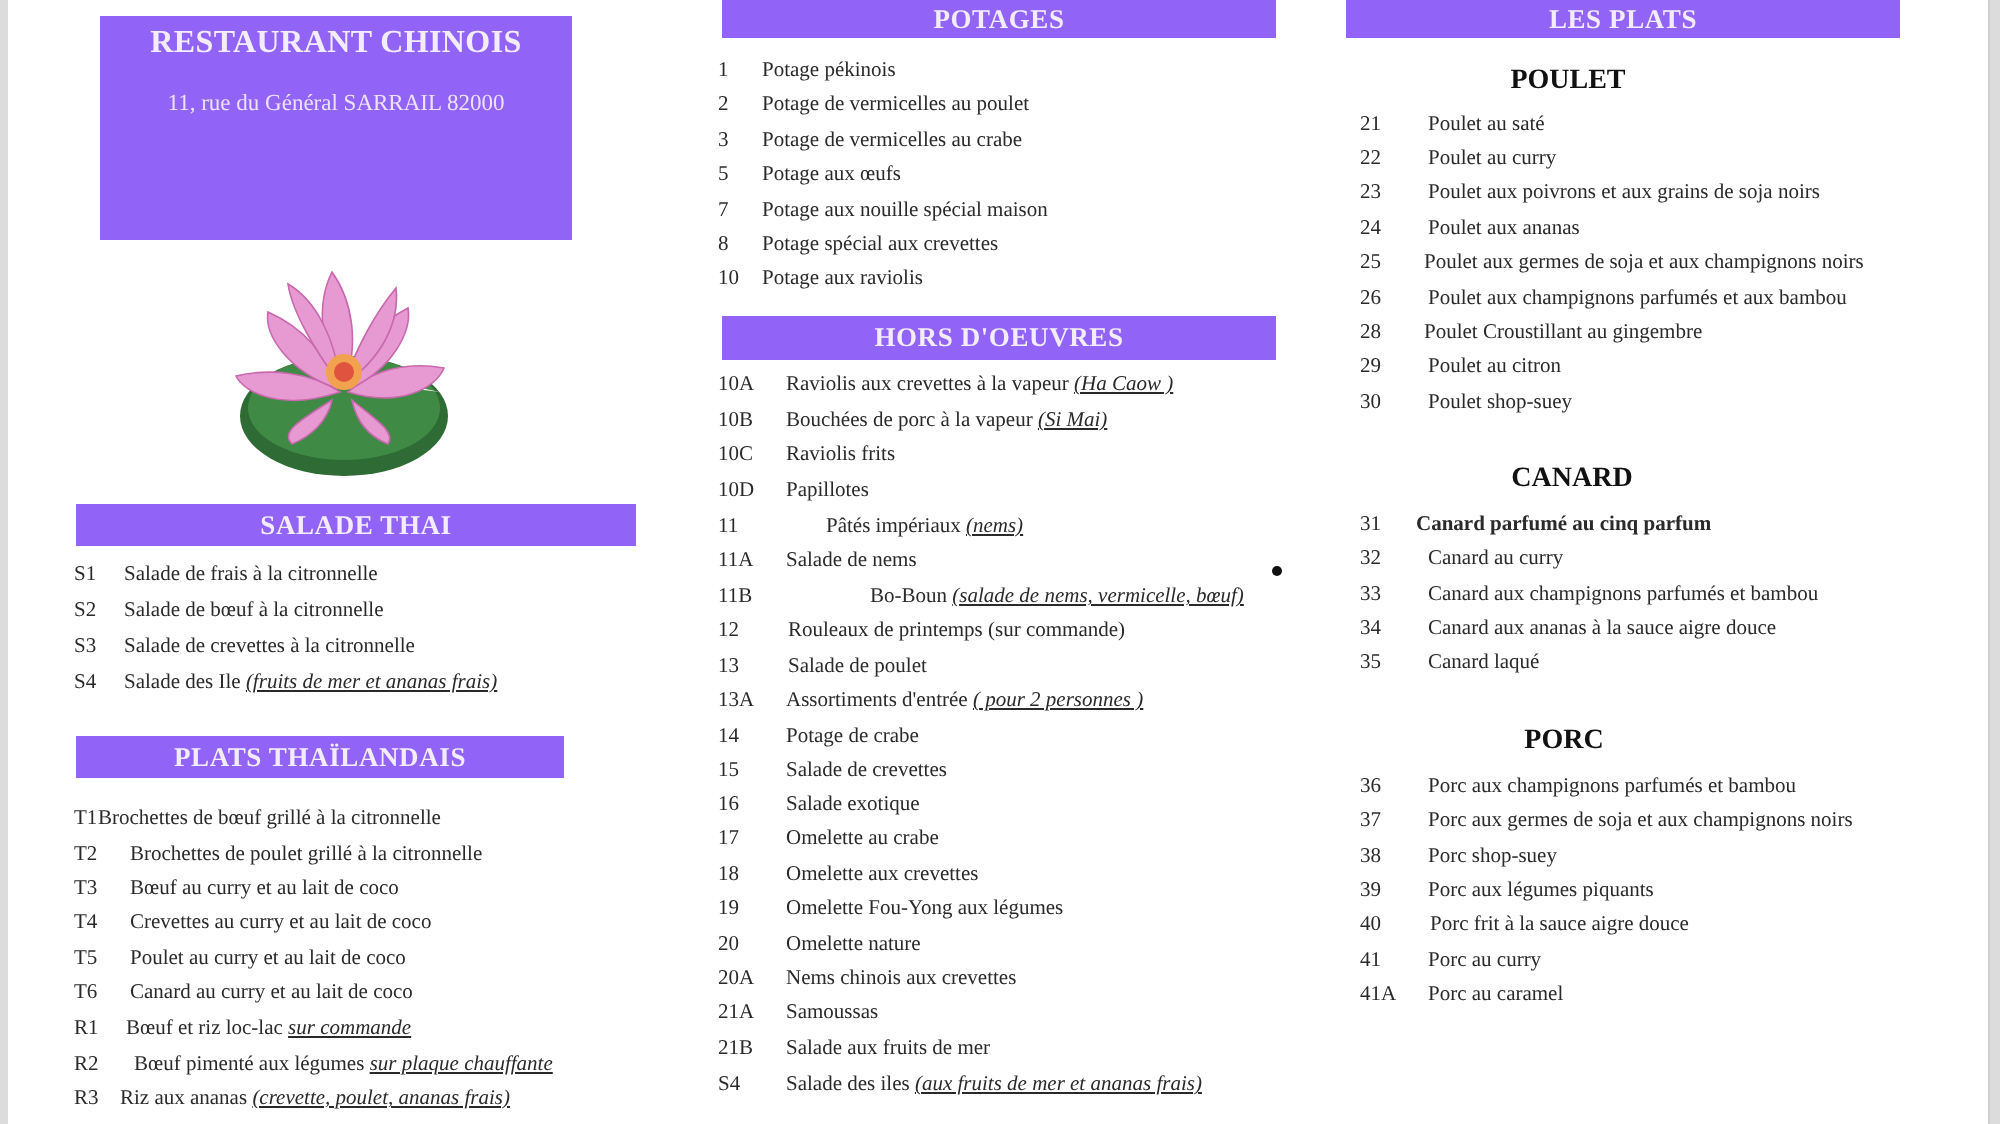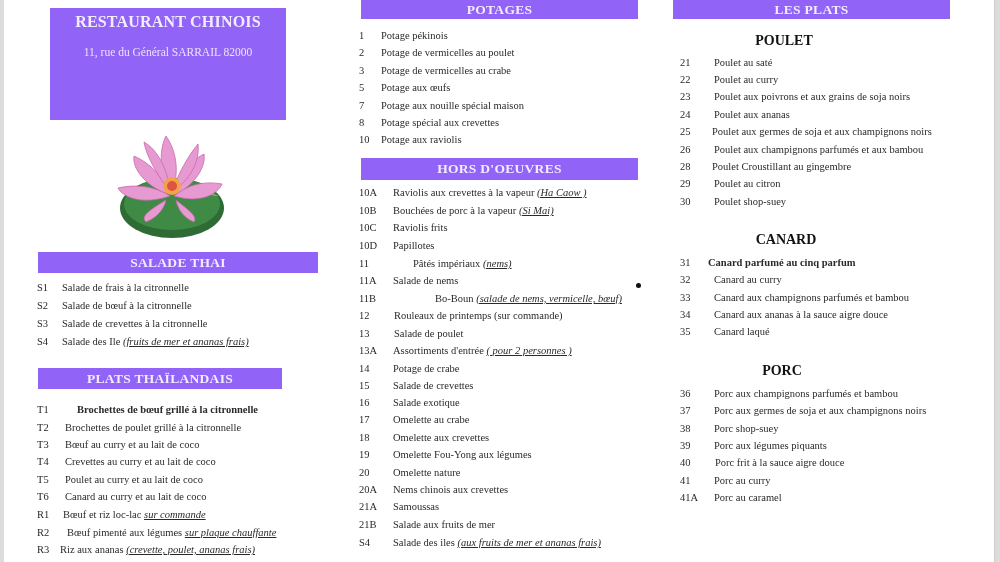--- a/index.html
+++ b/index.html
@@ -87,21 +87,21 @@
   <div class="row" style="top:54px;">
       <span class="code">S4</span>
       <span class="name" style="left:25px;"><span>Salade des Ile </span><i>(fruits de mer et ananas frais)</i></span>
     </div>
 </div>
 
 <div class="bar" style="left:38px; top:368px; width:244px;">PLATS THAÏLANDAIS</div>
 <div class="list" style="left:37px; top:404px; width:300px;">
   <div class="row" style="top:0px;">
       <span class="code">T1</span>
-      <span class="name" style="left:40px;font-weight:bold;">Brochettes de bœuf grillé à la citronnelle</span>
+      <span class="name" style="left:12px;">Brochettes de bœuf grillé à la citronnelle</span>
     </div>
   <div class="row" style="top:18px;">
       <span class="code">T2</span>
       <span class="name" style="left:28px;">Brochettes de poulet grillé à la citronnelle</span>
     </div>
   <div class="row" style="top:35px;">
       <span class="code">T3</span>
       <span class="name" style="left:28px;">Bœuf au curry et au lait de coco</span>
     </div>
   <div class="row" style="top:52px;">

